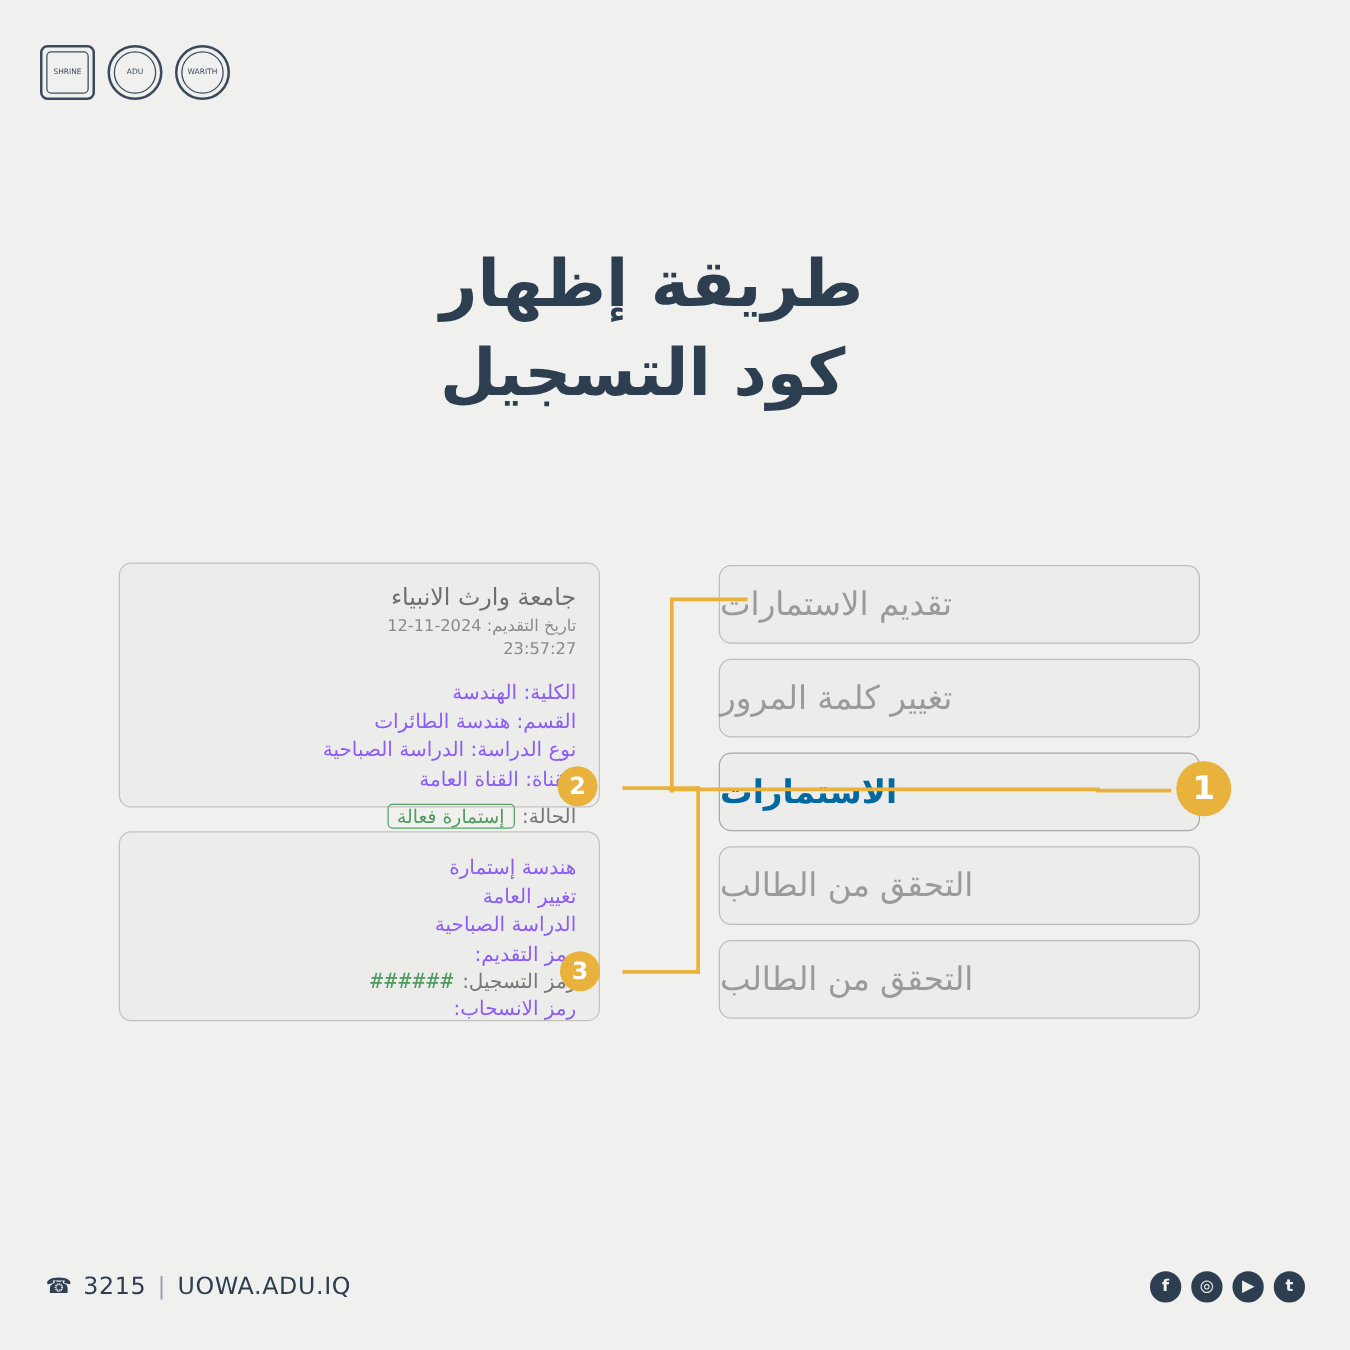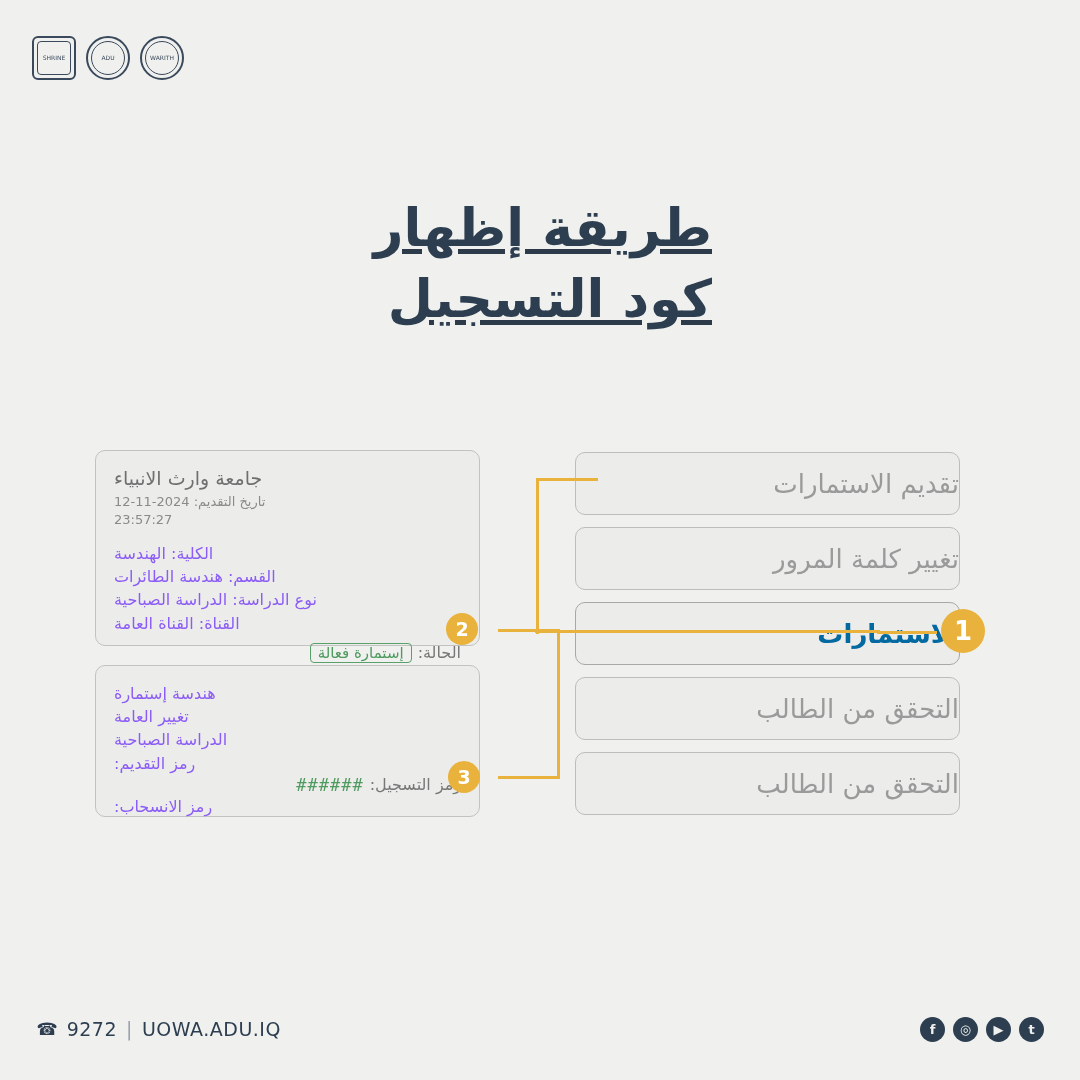--- a/index.html
+++ b/index.html
@@ -52,22 +52,21 @@
     width: 44px; height: 44px;
   }
   .logo.sq .inner { border-radius: 4px; }
 
   
   .title-wrap {
     position: absolute;
     top: 196px;
     right: 368px;
     width: 360px;
-    text-align: right;
-    text-decoration: underline;
+    text-align: left;
   }
   .title-line1 {
     font-size: 52px;
     font-weight: bold;
     letter-spacing: 2px;
     color: #2c3e50;
     line-height: 1.25;
   }
   .title-line2 {
     font-size: 52px;
@@ -87,21 +86,21 @@
     flex-direction: column;
     gap: 12px;
   }
   .menu-item {
     height: 63px;
     border: 1px solid #bdbdbd;
     border-radius: 10px;
     background: #ececea;
     display: flex;
     align-items: center;
-    justify-content: flex-start;
+    justify-content: flex-end;
     font-size: 26px;
     color: #9a9a9a;
     position: relative;
   }
   .menu-item.active {
     color: #0369a1;
     font-weight: bold;
     background: #ececeb;
     border-color: #a8a8a8;
   }
@@ -128,21 +127,21 @@
   #badge2 { top: 613px; right: 602px; }
   #badge3 { top: 761px; right: 600px; }
 
   
   .card {
     position: absolute;
     border: 1px solid #c2c2c2;
     border-radius: 10px;
     background: #ececea;
     padding: 16px 18px;
-    text-align: left;
+    text-align: right;
     color: #7e7e7e;
     margin-left: 40px;
   }
   #card-top {
     top: 450px;
     right: 600px;
     width: 385px;
     height: 196px;
   }
   #card-bottom {
@@ -313,21 +312,21 @@
   <div class="c-row">رمز التقديم:</div>
   <div class="code-row">
     <span>رمز التسجيل:</span>
     <span class="code-val">######</span>
   </div>
   <div class="c-row">رمز الانسحاب:</div>
 </div>
 
 <div class="footer-left">
   <span class="phone-ic">☎</span>
-  <span>9272</span>
+  <span>3215</span>
   <span class="footer-sep">|</span>
   <span>UOWA.ADU.IQ</span>
 </div>
 
 <div class="socials">
   <div class="soc">f</div>
   <div class="soc">◎</div>
   <div class="soc">▶</div>
   <div class="soc">t</div>
 </div>

